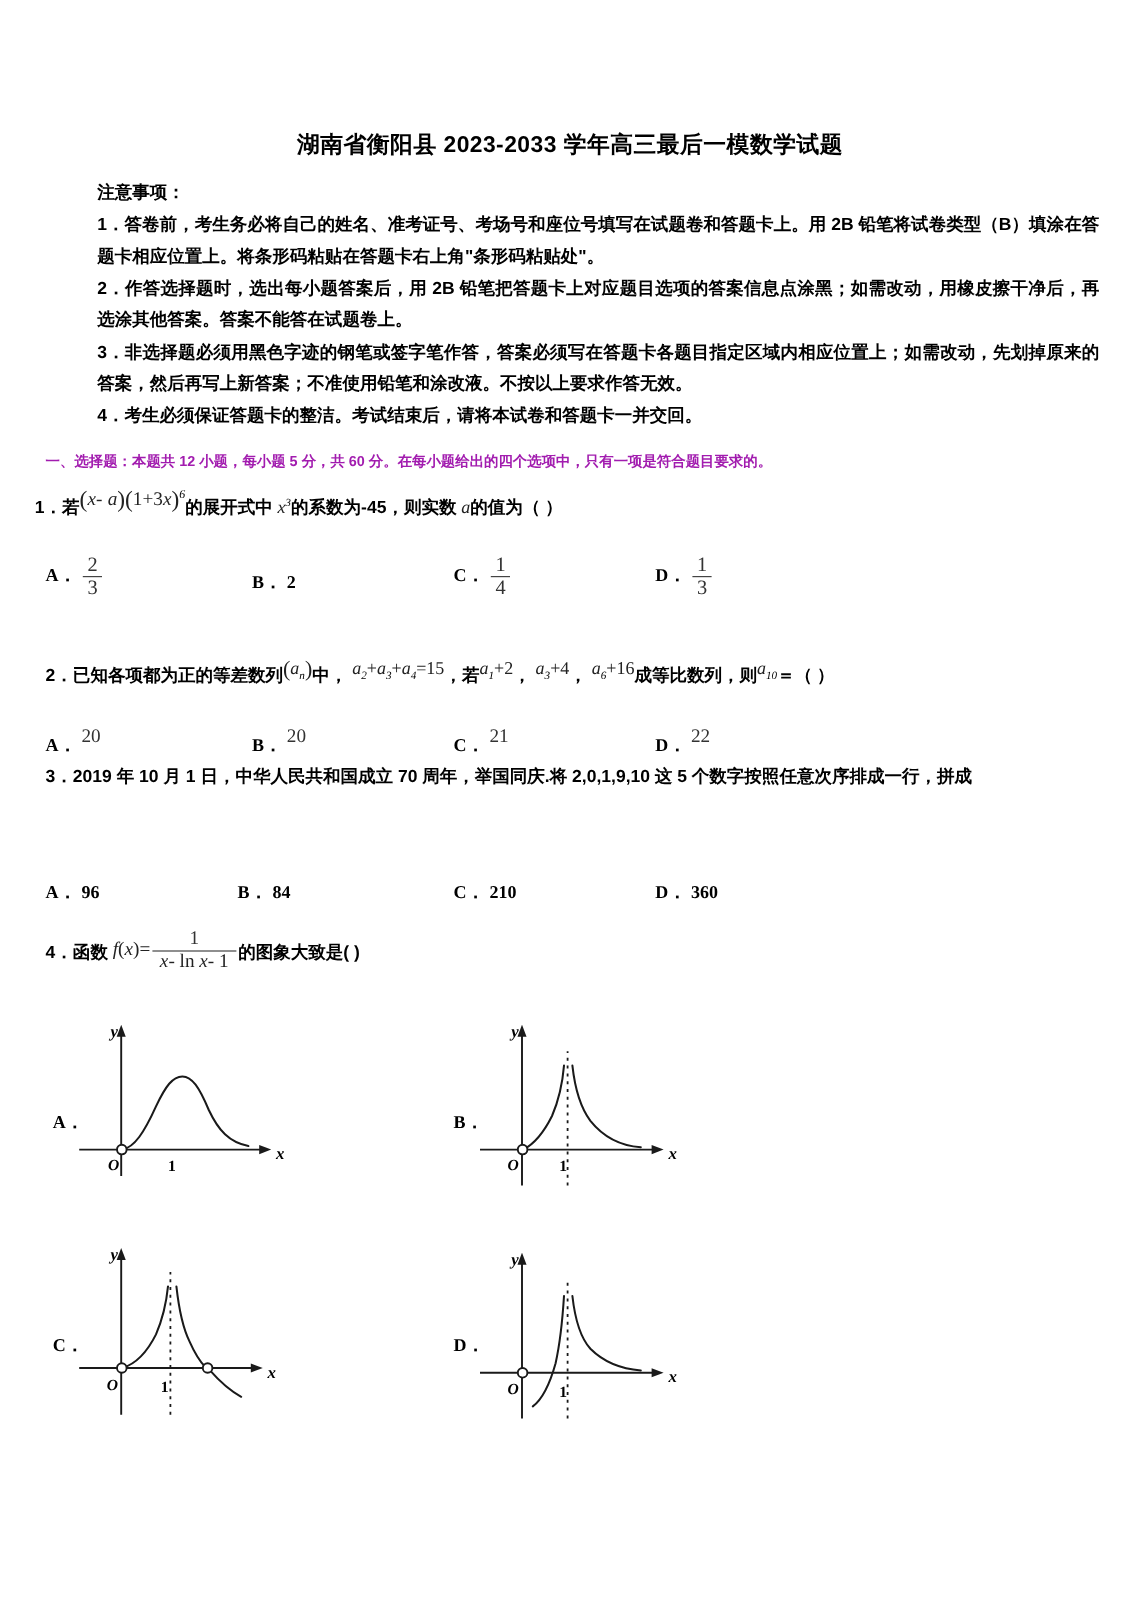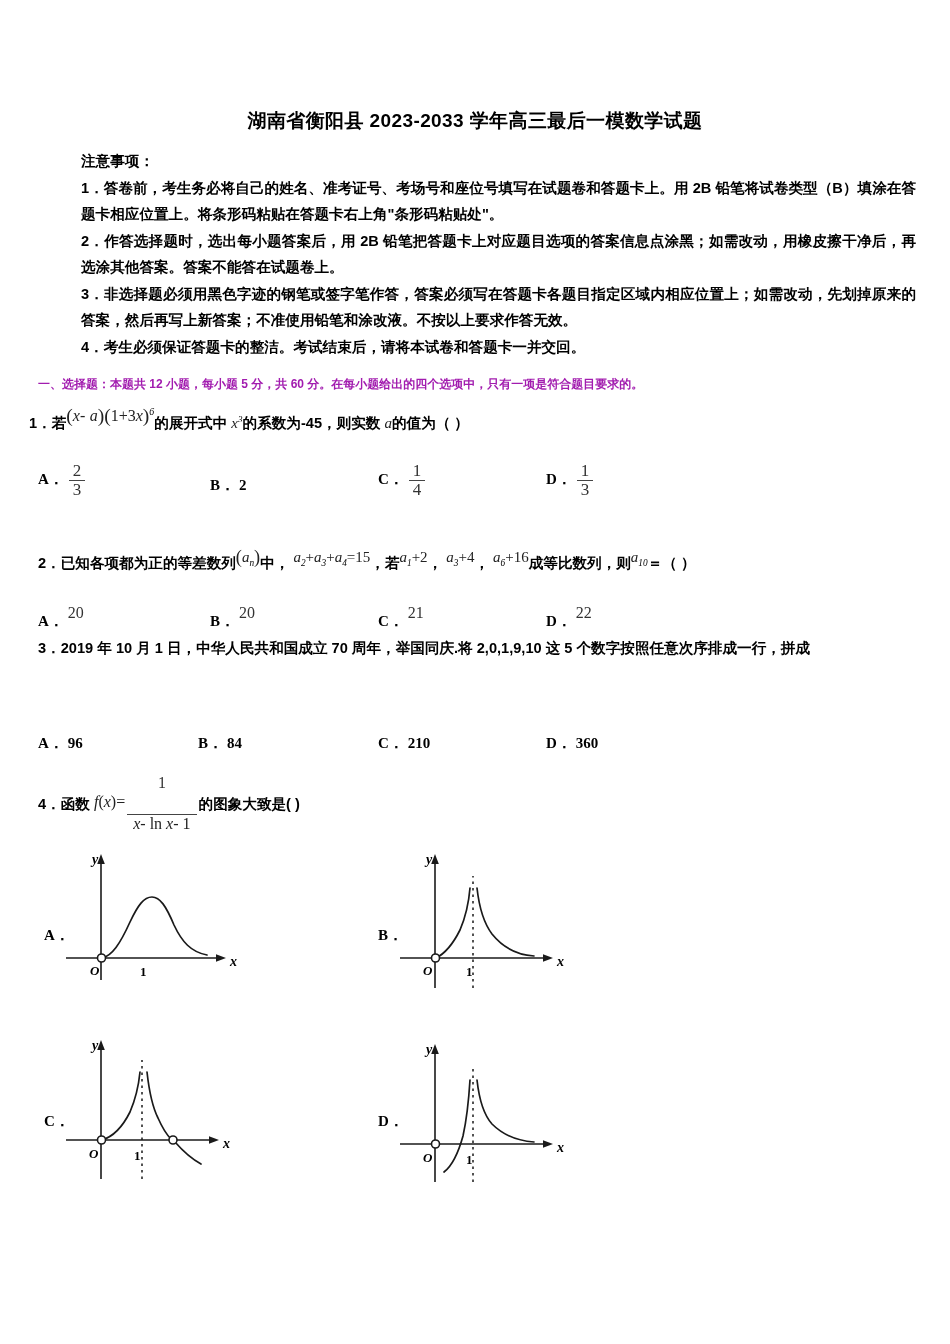--- a/index.html
+++ b/index.html
@@ -153,21 +153,21 @@
     text-align: center;
     font-family: "Liberation Serif", "DejaVu Serif", serif;
     font-style: normal;
     font-weight: 400;
     color: #333;
     line-height: 1.1;
     font-size: 16px;
     margin: 0 2px;
   }
   .frac-wide .num { display: block; padding: 0 6px; }
-  .frac-wide .den { display: block; padding: 0 6px; border-top: 1.3px solid #444; margin-top: 22px; }
+  .frac-wide .den { display: block; padding: 0 6px; border-top: 1.3px solid #444; }
 
   
   .optrow {
     position: absolute;
     left: 38px;
     width: 884px;
     font-family: "Liberation Sans", "DejaVu Sans", sans-serif;
     font-size: 14.5px;
     font-weight: 700;
     color: #000;

